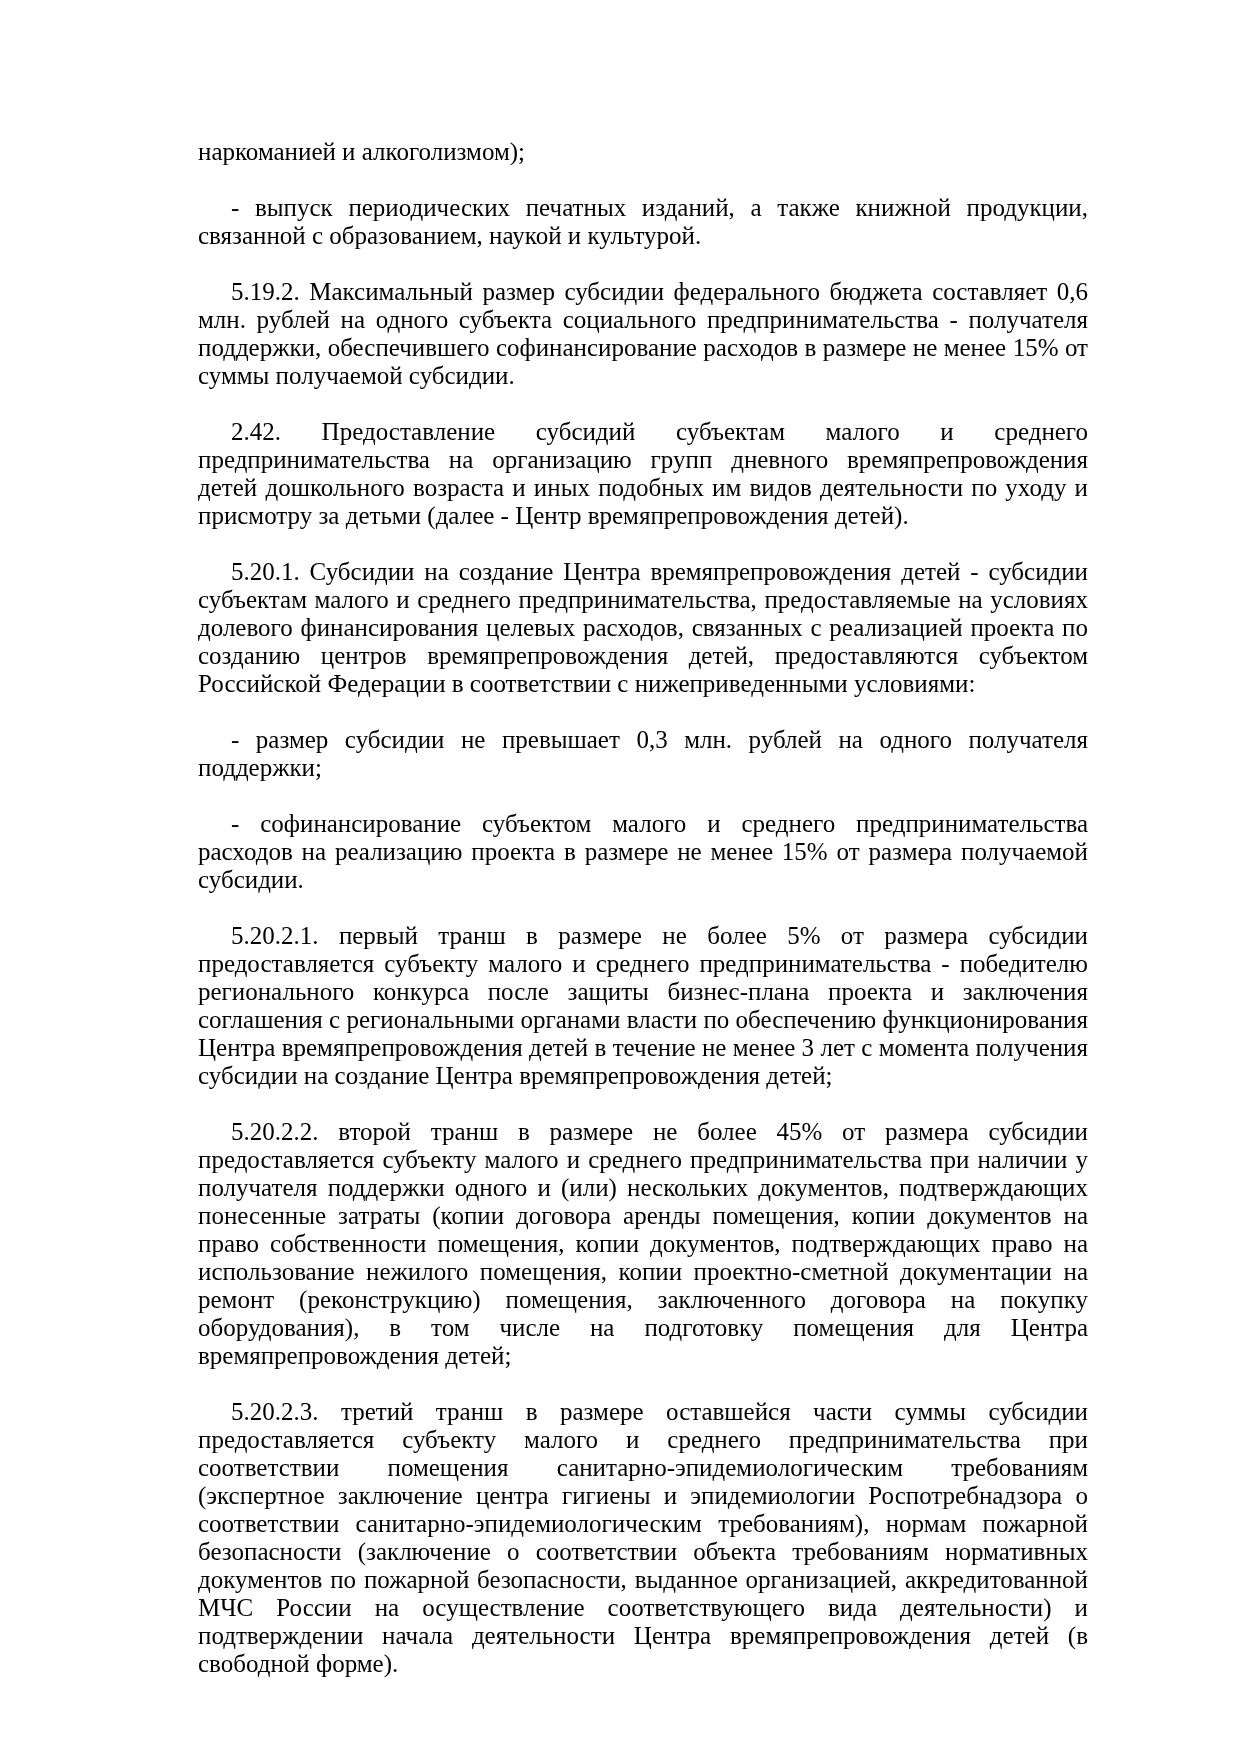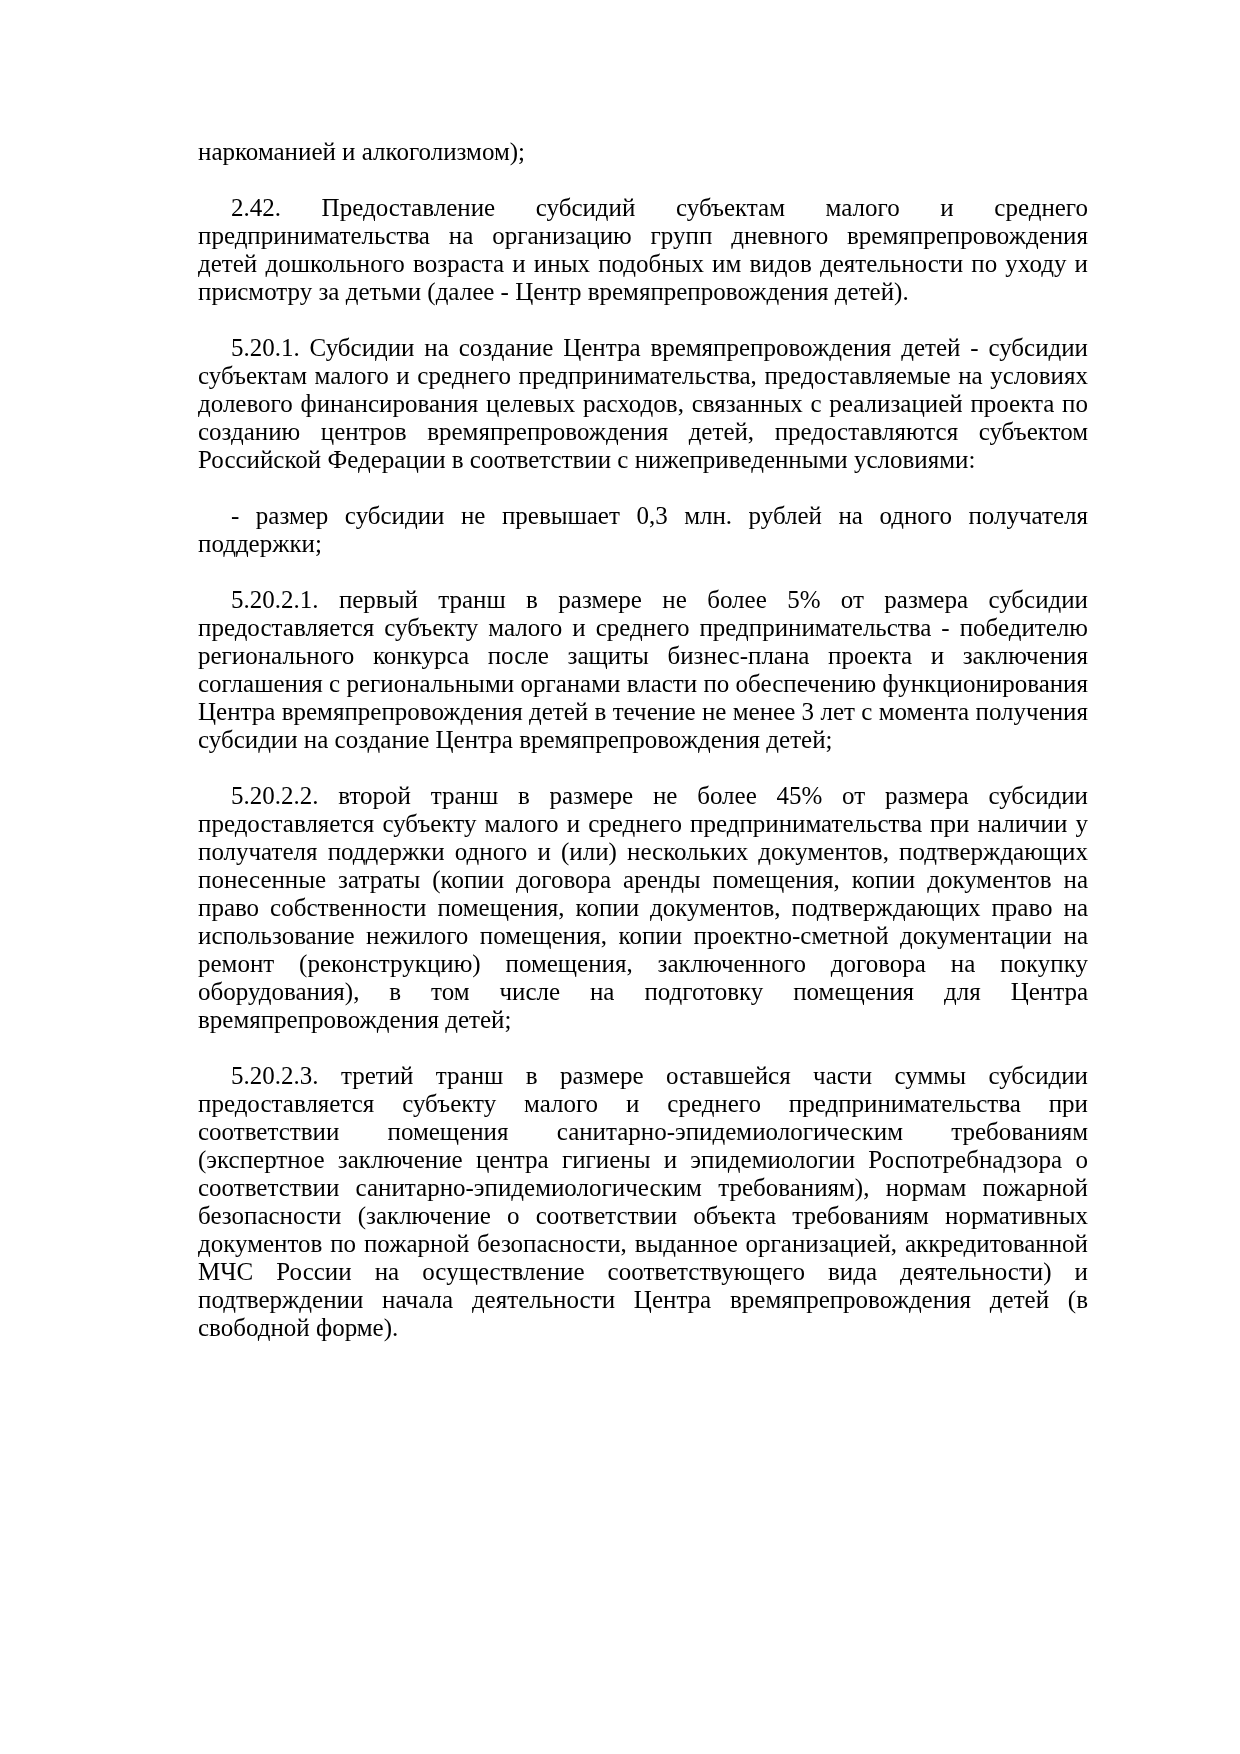--- a/index.html
+++ b/index.html
@@ -30,19 +30,22 @@
   .page p.first {
     margin-top: 0;
     text-indent: 0;
   }
 </style>
 </head>
 <body>
 
 <div class="page">
   <p class="first">наркоманией и алкоголизмом);</p>
+  <p>- выпуск периодических печатных изданий, а также книжной продукции, связанной с образованием, наукой и культурой.</p>
+  <p>5.19.2. Максимальный размер субсидии федерального бюджета составляет 0,6 млн. рублей на одного субъекта социального предпринимательства - получателя поддержки, обеспечившего софинансирование расходов в размере не менее 15% от суммы получаемой субсидии.</p>
   <p>2.42. Предоставление субсидий субъектам малого и среднего предпринимательства на организацию групп дневного времяпрепровождения детей дошкольного возраста и иных подобных им видов деятельности по уходу и присмотру за детьми (далее - Центр времяпрепровождения детей).</p>
   <p>5.20.1. Субсидии на создание Центра времяпрепровождения детей - субсидии субъектам малого и среднего предпринимательства, предоставляемые на условиях долевого финансирования целевых расходов, связанных с реализацией проекта по созданию центров времяпрепровождения детей, предоставляются субъектом Российской Федерации в соответствии с нижеприведенными условиями:</p>
   <p>- размер субсидии не превышает 0,3 млн. рублей на одного получателя поддержки;</p>
+  <p>- софинансирование субъектом малого и среднего предпринимательства расходов на реализацию проекта в размере не менее 15% от размера получаемой субсидии.</p>
   <p>5.20.2.1. первый транш в размере не более 5% от размера субсидии предоставляется субъекту малого и среднего предпринимательства - победителю регионального конкурса после защиты бизнес-плана проекта и заключения соглашения с региональными органами власти по обеспечению функционирования Центра времяпрепровождения детей в течение не менее 3 лет с момента получения субсидии на создание Центра времяпрепровождения детей;</p>
   <p>5.20.2.2. второй транш в размере не более 45% от размера субсидии предоставляется субъекту малого и среднего предпринимательства при наличии у получателя поддержки одного и (или) нескольких документов, подтверждающих понесенные затраты (копии договора аренды помещения, копии документов на право собственности помещения, копии документов, подтверждающих право на использование нежилого помещения, копии проектно-сметной документации на ремонт (реконструкцию) помещения, заключенного договора на покупку оборудования), в том числе на подготовку помещения для Центра времяпрепровождения детей;</p>
   <p>5.20.2.3. третий транш в размере оставшейся части суммы субсидии предоставляется субъекту малого и среднего предпринимательства при соответствии помещения санитарно-эпидемиологическим требованиям (экспертное заключение центра гигиены и эпидемиологии Роспотребнадзора о соответствии санитарно-эпидемиологическим требованиям), нормам пожарной безопасности (заключение о соответствии объекта требованиям нормативных документов по пожарной безопасности, выданное организацией, аккредитованной МЧС России на осуществление соответствующего вида деятельности) и подтверждении начала деятельности Центра времяпрепровождения детей (в свободной форме).</p>
 </div>
 
 </body></html>

